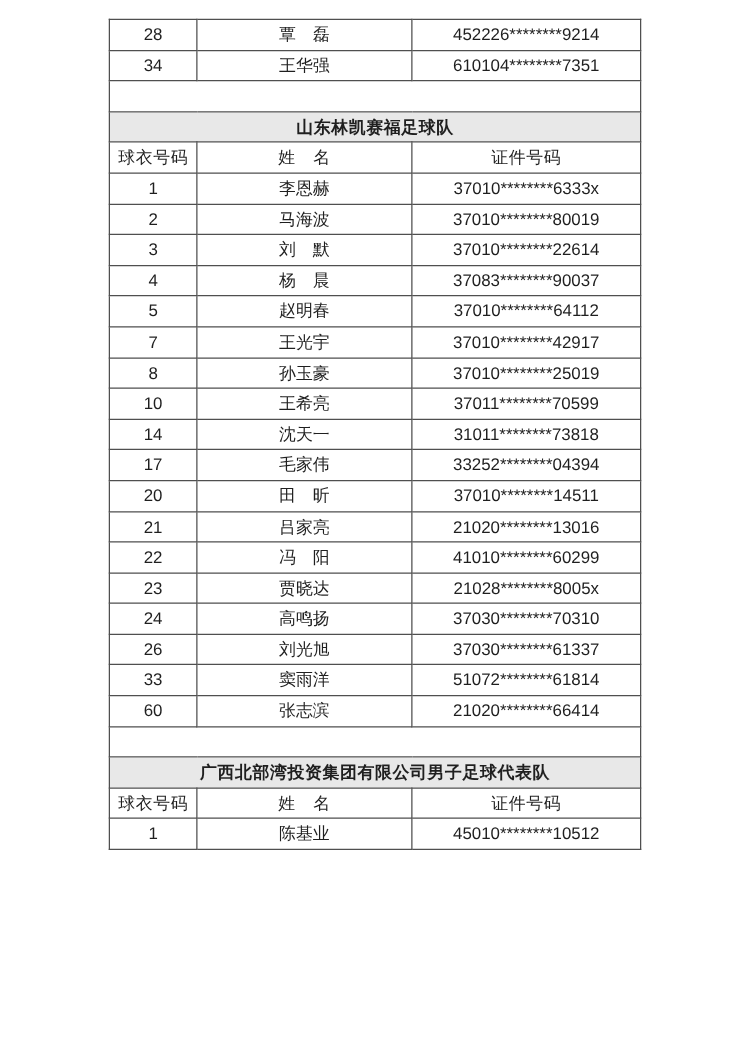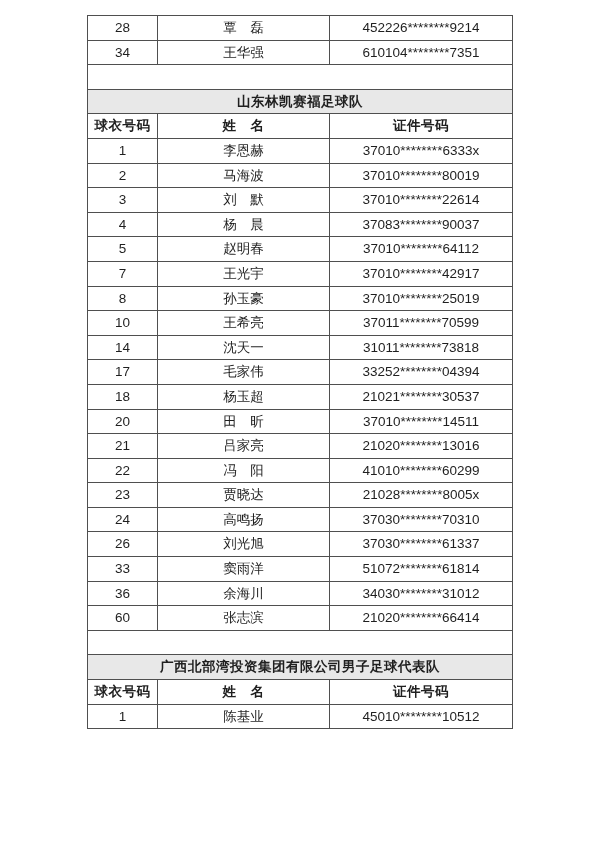--- a/index.html
+++ b/index.html
@@ -43,21 +43,21 @@
     overflow: hidden;
   }
   tr.team-header td {
     background: #e8e8e8;
     font-weight: bold;
     font-size: 13.5px;
     letter-spacing: 0.5px;
     margin-left: 17px;
   }
   tr.col-header td {
-    font-weight: bold;
+    font-weight: normal;
     letter-spacing: 0.5px;
   }
   tr.spacer td {
     background: #ffffff;
   }
   td.id-cell {
     font-size: 13.5px;
   }
 </style>
 </head>
@@ -140,25 +140,20 @@
         <td>14</td>
         <td>沈天一</td>
         <td class="id-cell">31011********73818</td>
       </tr>
       <tr>
         <td>17</td>
         <td>毛家伟</td>
         <td class="id-cell">33252********04394</td>
       </tr>
       <tr>
-        <td>18</td>
-        <td>杨玉超</td>
-        <td class="id-cell">21021********30537</td>
-      </tr>
-      <tr>
         <td>20</td>
         <td>田　昕</td>
         <td class="id-cell">37010********14511</td>
       </tr>
       <tr>
         <td>21</td>
         <td>吕家亮</td>
         <td class="id-cell">21020********13016</td>
       </tr>
       <tr>
@@ -178,25 +173,20 @@
       </tr>
       <tr>
         <td>26</td>
         <td>刘光旭</td>
         <td class="id-cell">37030********61337</td>
       </tr>
       <tr>
         <td>33</td>
         <td>窦雨洋</td>
         <td class="id-cell">51072********61814</td>
-      </tr>
-      <tr>
-        <td>36</td>
-        <td>余海川</td>
-        <td class="id-cell">34030********31012</td>
       </tr>
       <tr>
         <td>60</td>
         <td>张志滨</td>
         <td class="id-cell">21020********66414</td>
       </tr>
 
       <tr class="spacer">
           <td colspan="3"></td>
         </tr>

